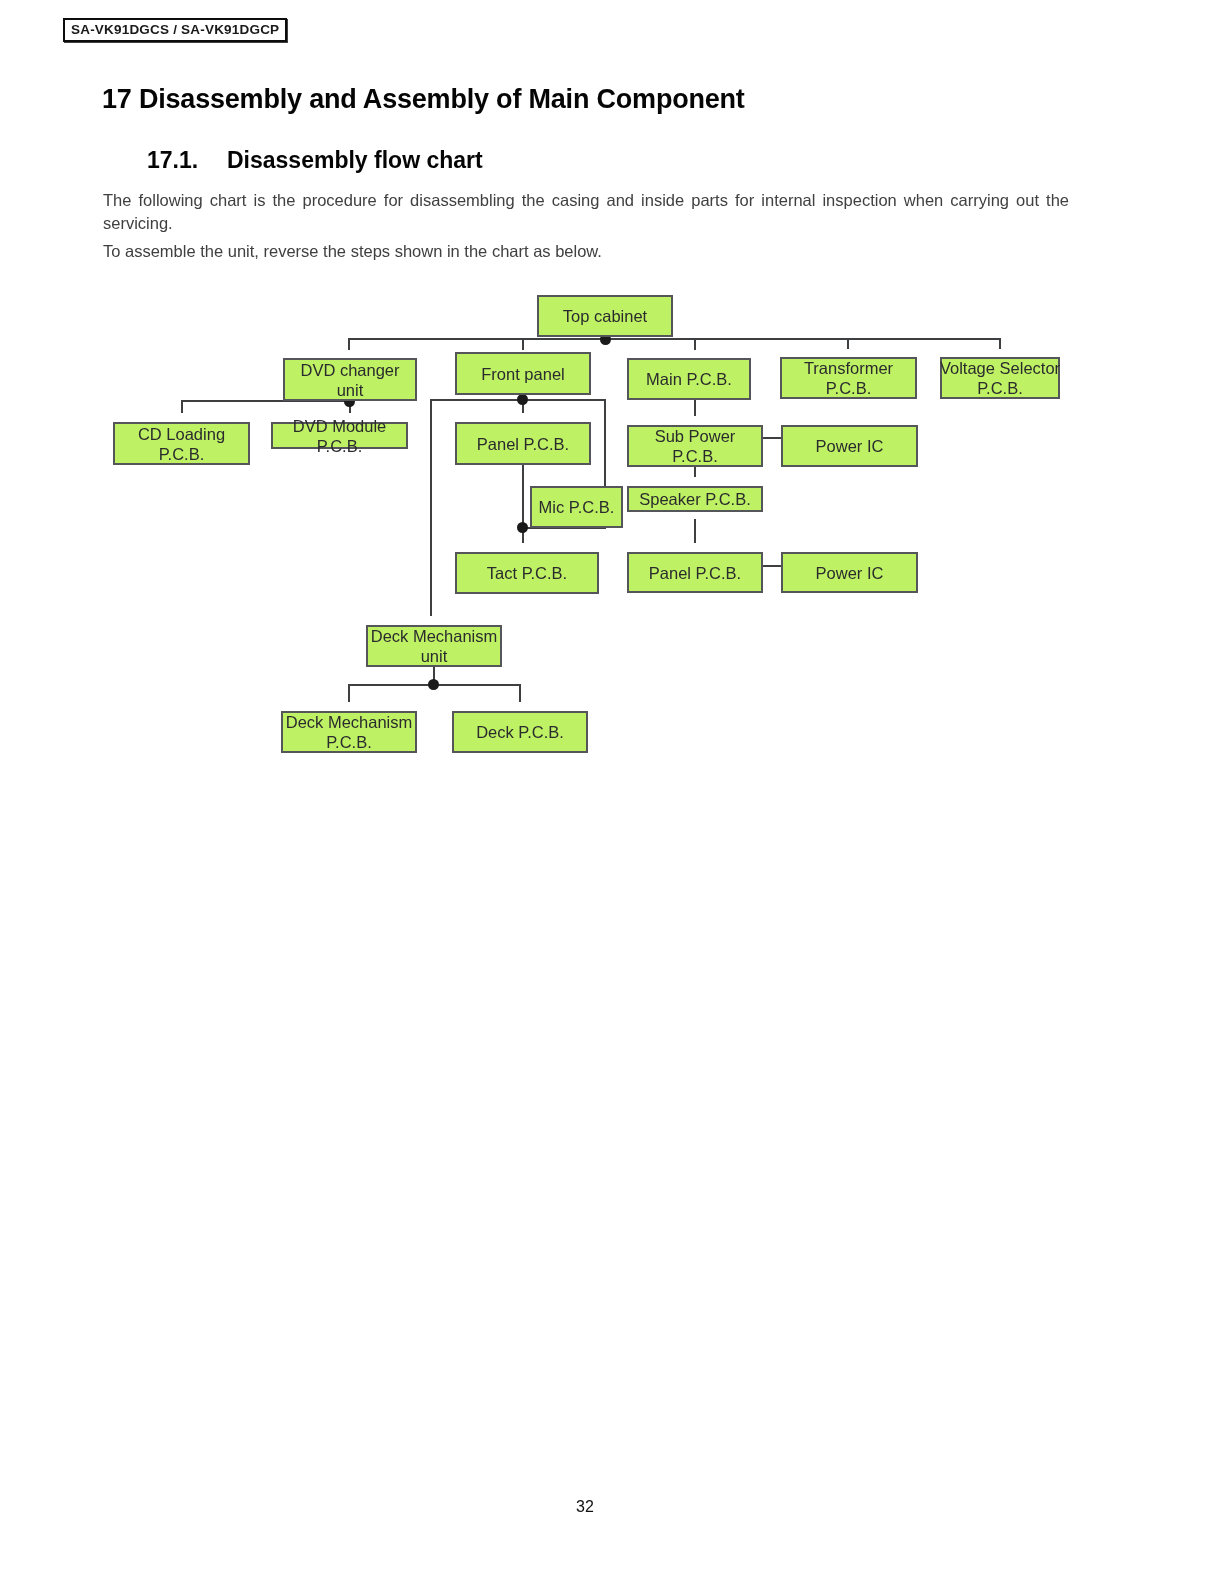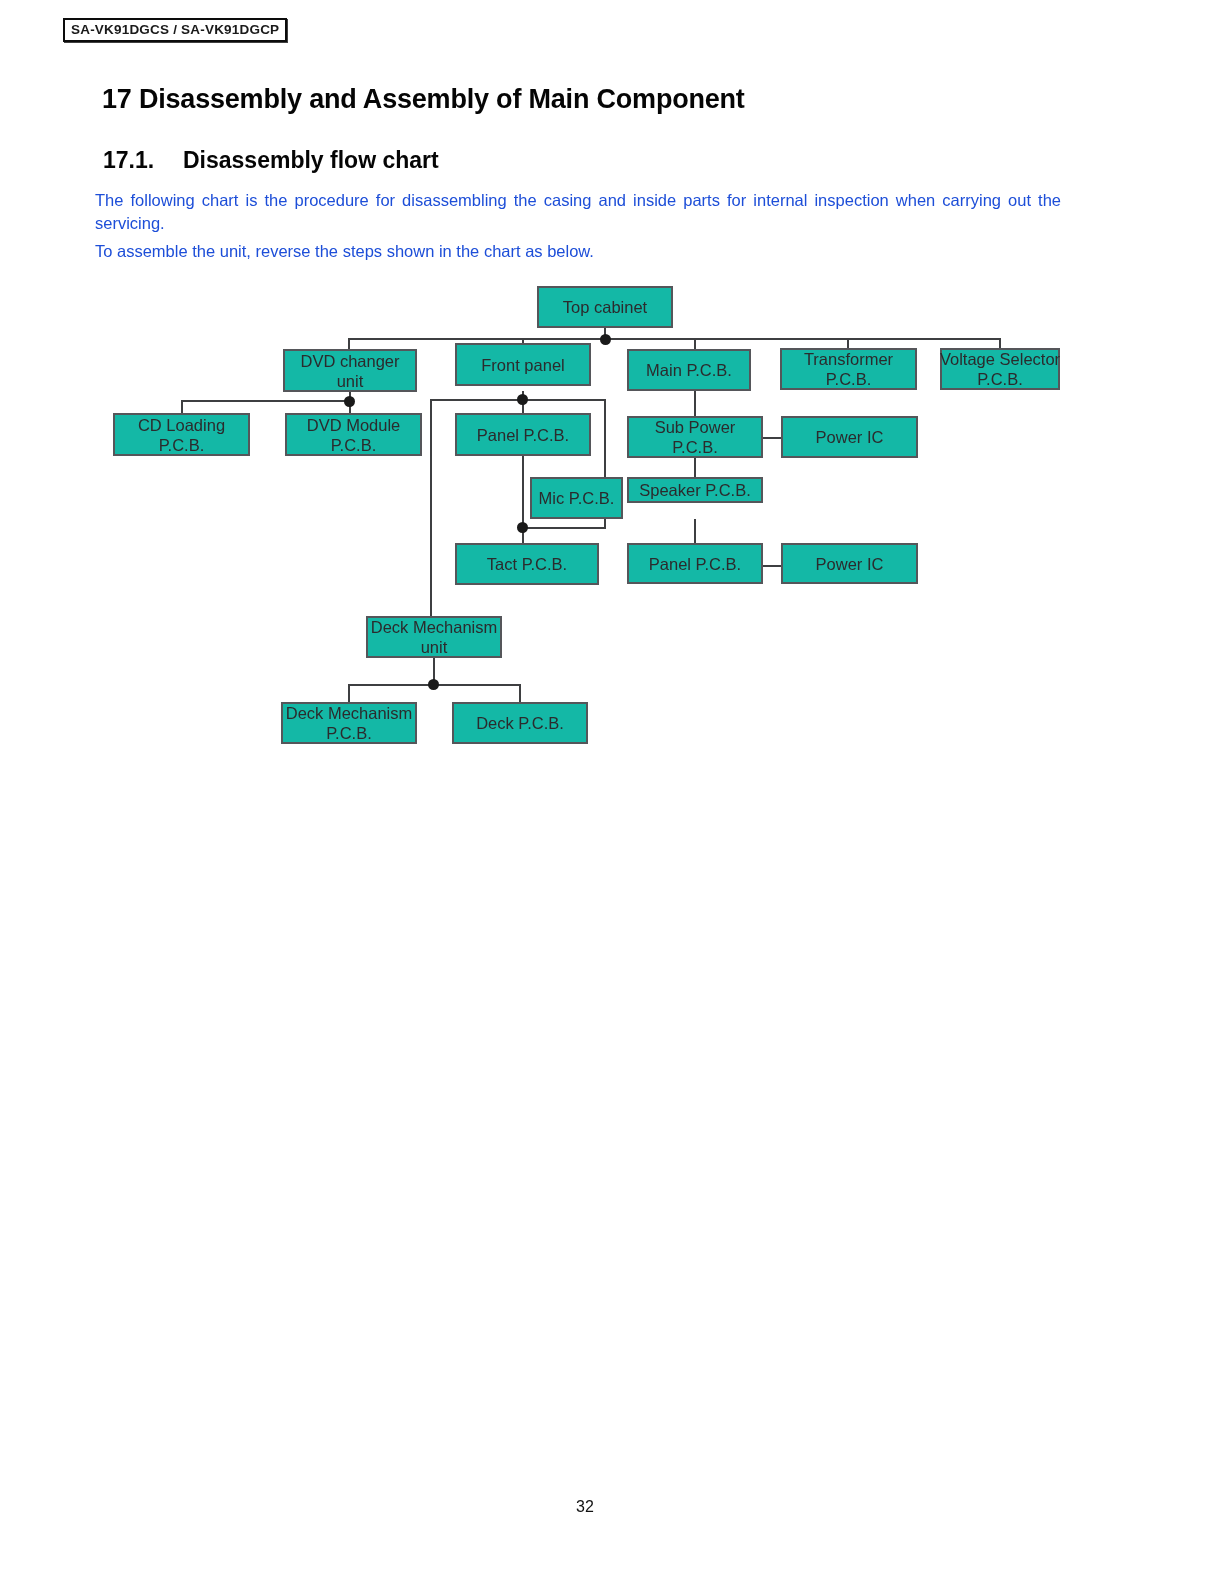--- a/index.html
+++ b/index.html
@@ -16,36 +16,36 @@
     position:absolute;left:63px;top:18px;
     border:2px solid #0c0c0c;box-shadow:1px 1px 0 rgba(0,0,0,.75);
     font-size:13.5px;font-weight:bold;letter-spacing:.2px;
     padding:2px 6px 3px 6px;background:#fff;white-space:nowrap;
   }
   .h1{
     position:absolute;left:102px;top:84px;width:1000px;
     font-size:27px;font-weight:bold;color:#050505;letter-spacing:-.2px;
   }
   .h2{position:absolute;left:103px;top:147px;font-size:23px;font-weight:bold;color:#050505;}
-  .h2 .num{display:inline-block;min-width:80px;}
+  .h2 .num{display:inline-block;min-width:80px;margin-left:44px;}
   .para{
-    position:absolute;left:95px;width:966px;
-    font-size:16.5px;line-height:23px;text-align:justify;color:#1d4ed8;
+    position:absolute;left:103px;width:966px;
+    font-size:16.5px;line-height:23px;text-align:justify;color:#404040;
   }
   .p1{top:189px;}
   .p2{top:240px;text-align:left;}
   .chart{position:absolute;left:0;top:0;width:1219px;height:780px;}
   .hl{position:absolute;height:2px;background:var(--line);}
   .vl{position:absolute;width:2px;background:var(--line);}
   .dot{position:absolute;width:11px;height:11px;border-radius:50%;background:var(--dot);}
   .box{
-    position:absolute;background:#14b8a6;border:2px solid var(--border);
+    position:absolute;background:#bef264;border:2px solid var(--border);
     display:flex;align-items:center;justify-content:center;
     font-size:16.5px;line-height:20px;color:var(--boxtext);
-    text-align:center;white-space:pre;
+    text-align:center;white-space:pre;margin-top:9px;
   }
   .page-num{position:absolute;left:0;top:1498px;width:1170px;text-align:center;font-size:16px;color:#111;}
 </style>
 </head>
 <body>
 
 <div class="page">
 
   <div class="model-badge">SA-VK91DGCS / SA-VK91DGCP</div>
 
@@ -103,21 +103,21 @@
     <div class="box" style="left:283px;top:349px;width:134px;height:43px">DVD changer
 unit</div>
     <div class="box" style="left:455px;top:343px;width:136px;height:43px">Front panel</div>
     <div class="box" style="left:627px;top:349px;width:124px;height:42px">Main P.C.B.</div>
     <div class="box" style="left:780px;top:348px;width:137px;height:42px">Transformer
 P.C.B.</div>
     <div class="box" style="left:940px;top:348px;width:120px;height:42px">Voltage Selector
 P.C.B.</div>
     <div class="box" style="left:113px;top:413px;width:137px;height:43px">CD Loading
 P.C.B.</div>
-    <div class="box" style="left:285px;top:413px;width:137px;height:43px">DVD Module
+    <div class="box" style="left:271px;top:413px;width:137px;height:27px">DVD Module
 P.C.B.</div>
     <div class="box" style="left:455px;top:413px;width:136px;height:43px">Panel P.C.B.</div>
     <div class="box" style="left:627px;top:416px;width:136px;height:42px">Sub Power
 P.C.B.</div>
     <div class="box" style="left:781px;top:416px;width:137px;height:42px">Power IC</div>
     <div class="box" style="left:530px;top:477px;width:93px;height:42px">Mic P.C.B.</div>
     <div class="box" style="left:627px;top:477px;width:136px;height:26px">Speaker P.C.B.</div>
     <div class="box" style="left:455px;top:543px;width:144px;height:42px">Tact P.C.B.</div>
     <div class="box" style="left:627px;top:543px;width:136px;height:41px">Panel P.C.B.</div>
     <div class="box" style="left:781px;top:543px;width:137px;height:41px">Power IC</div>

